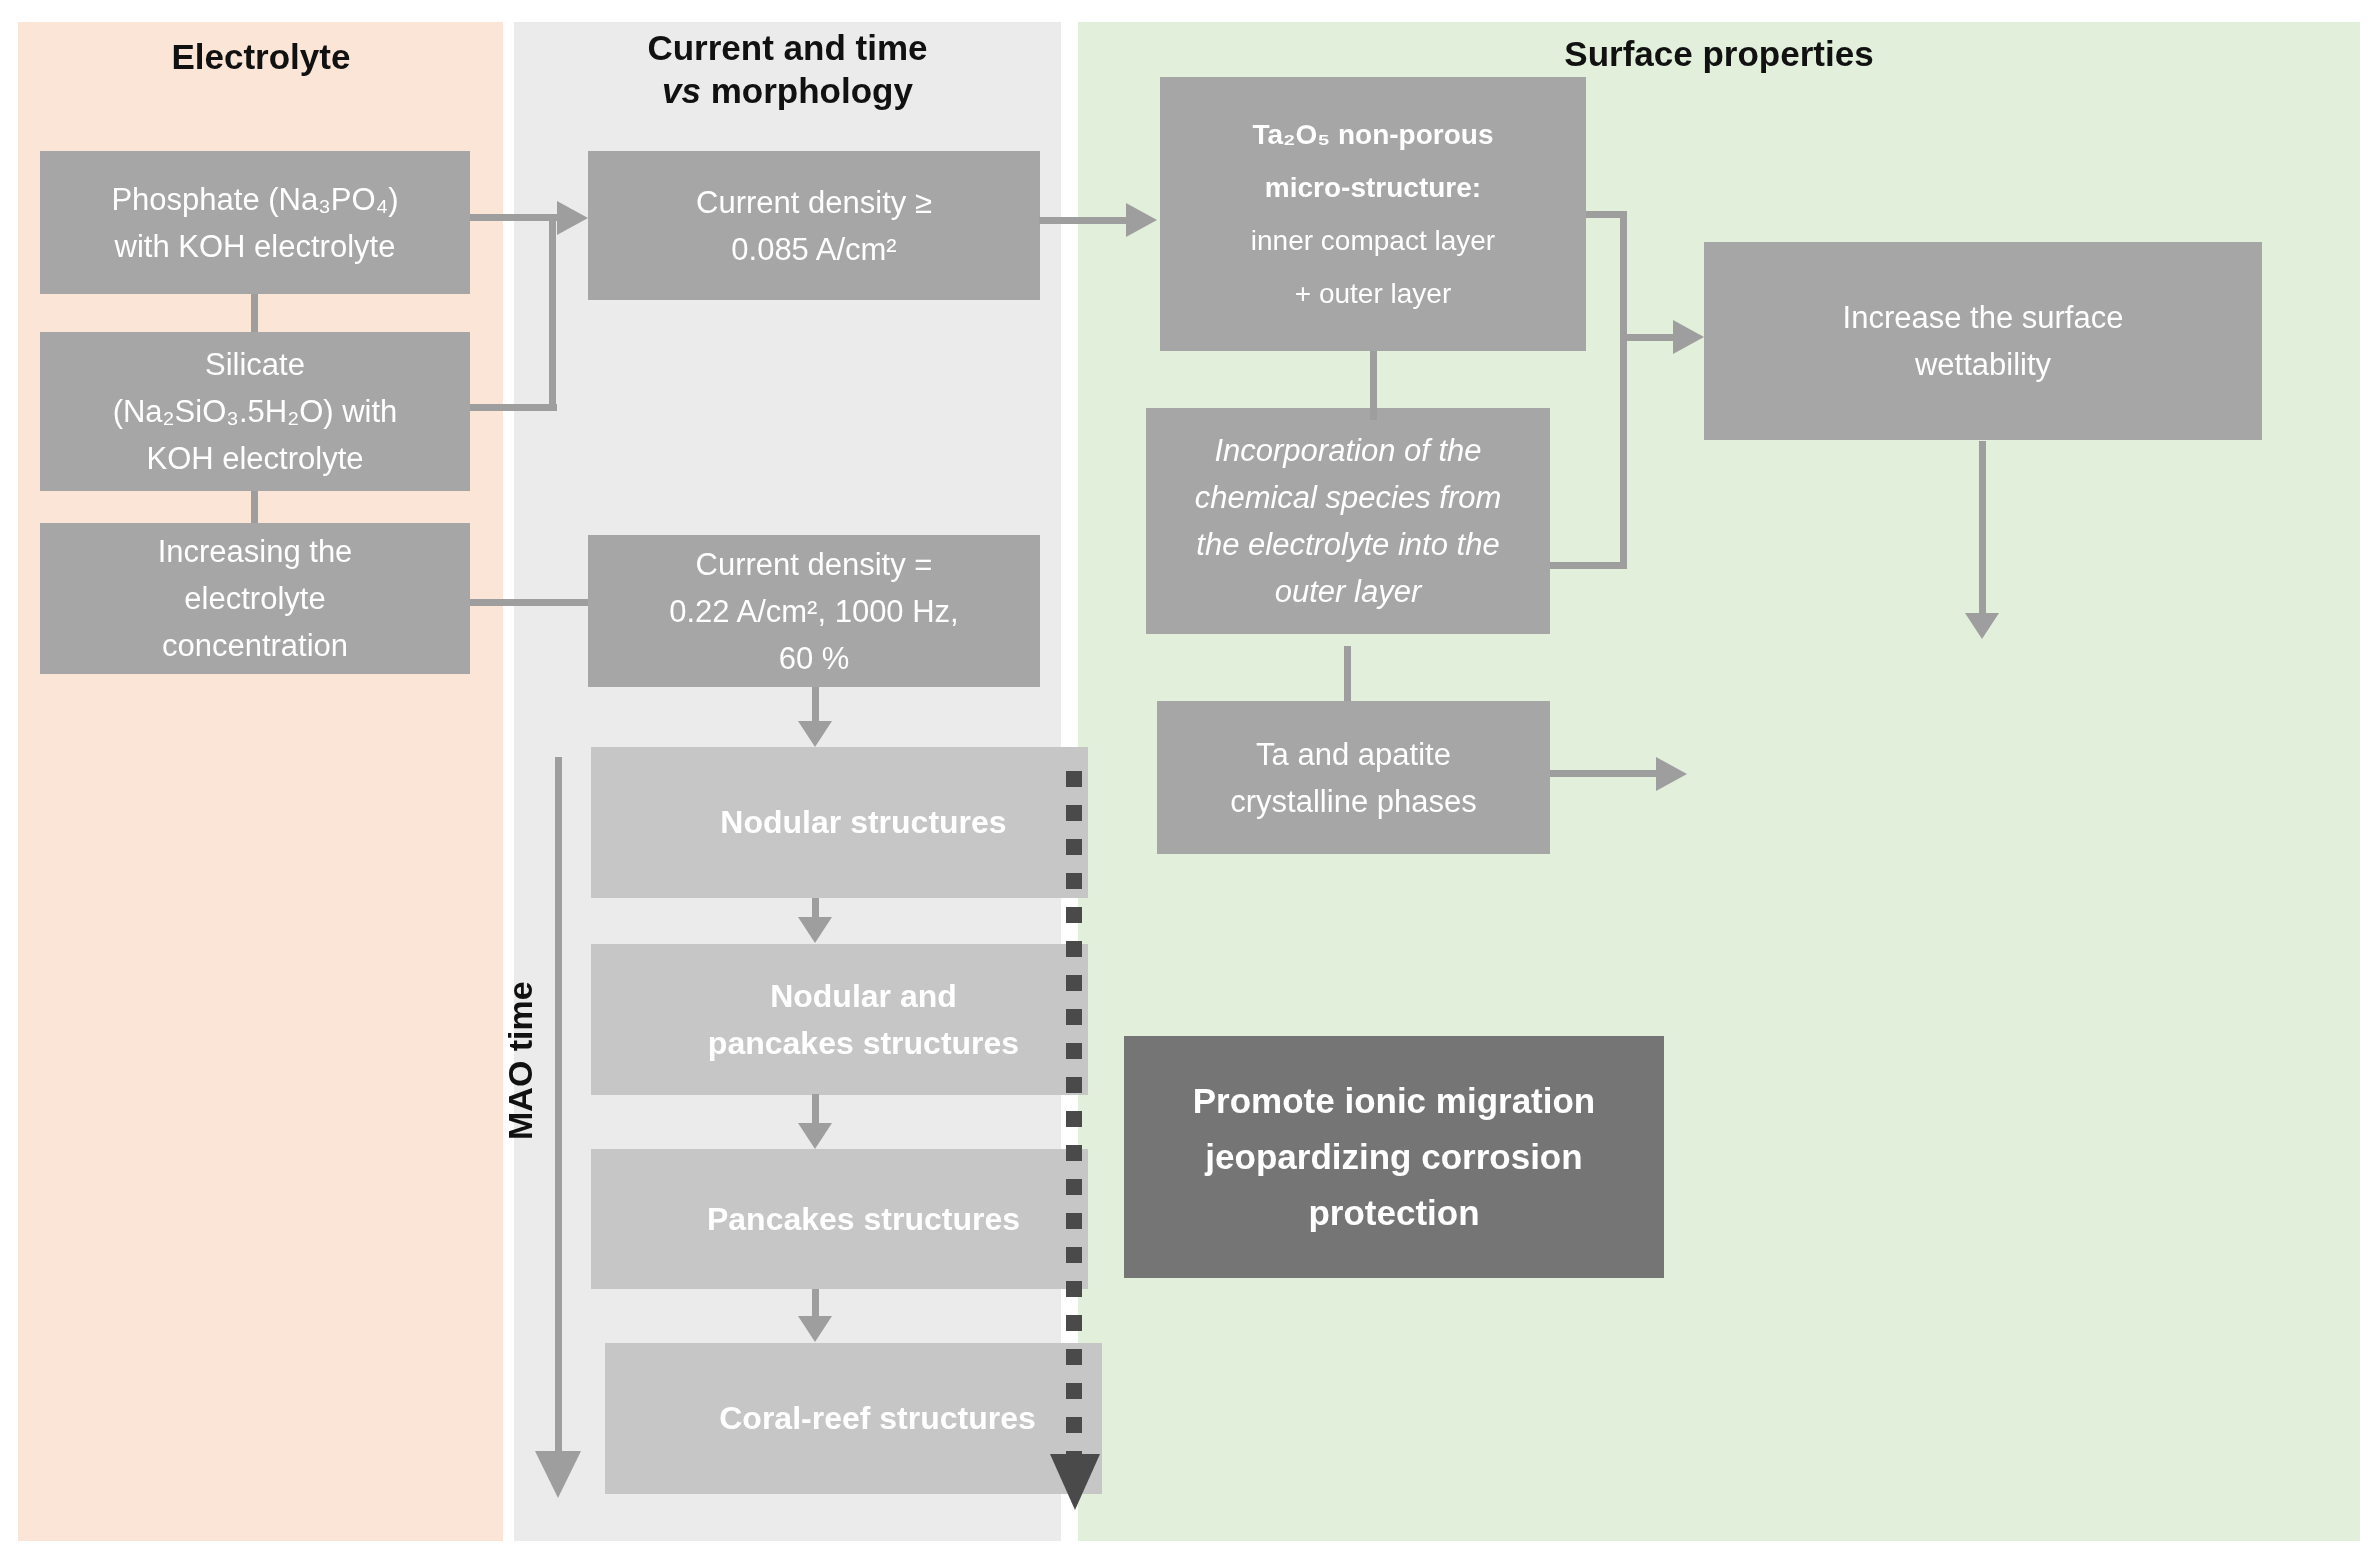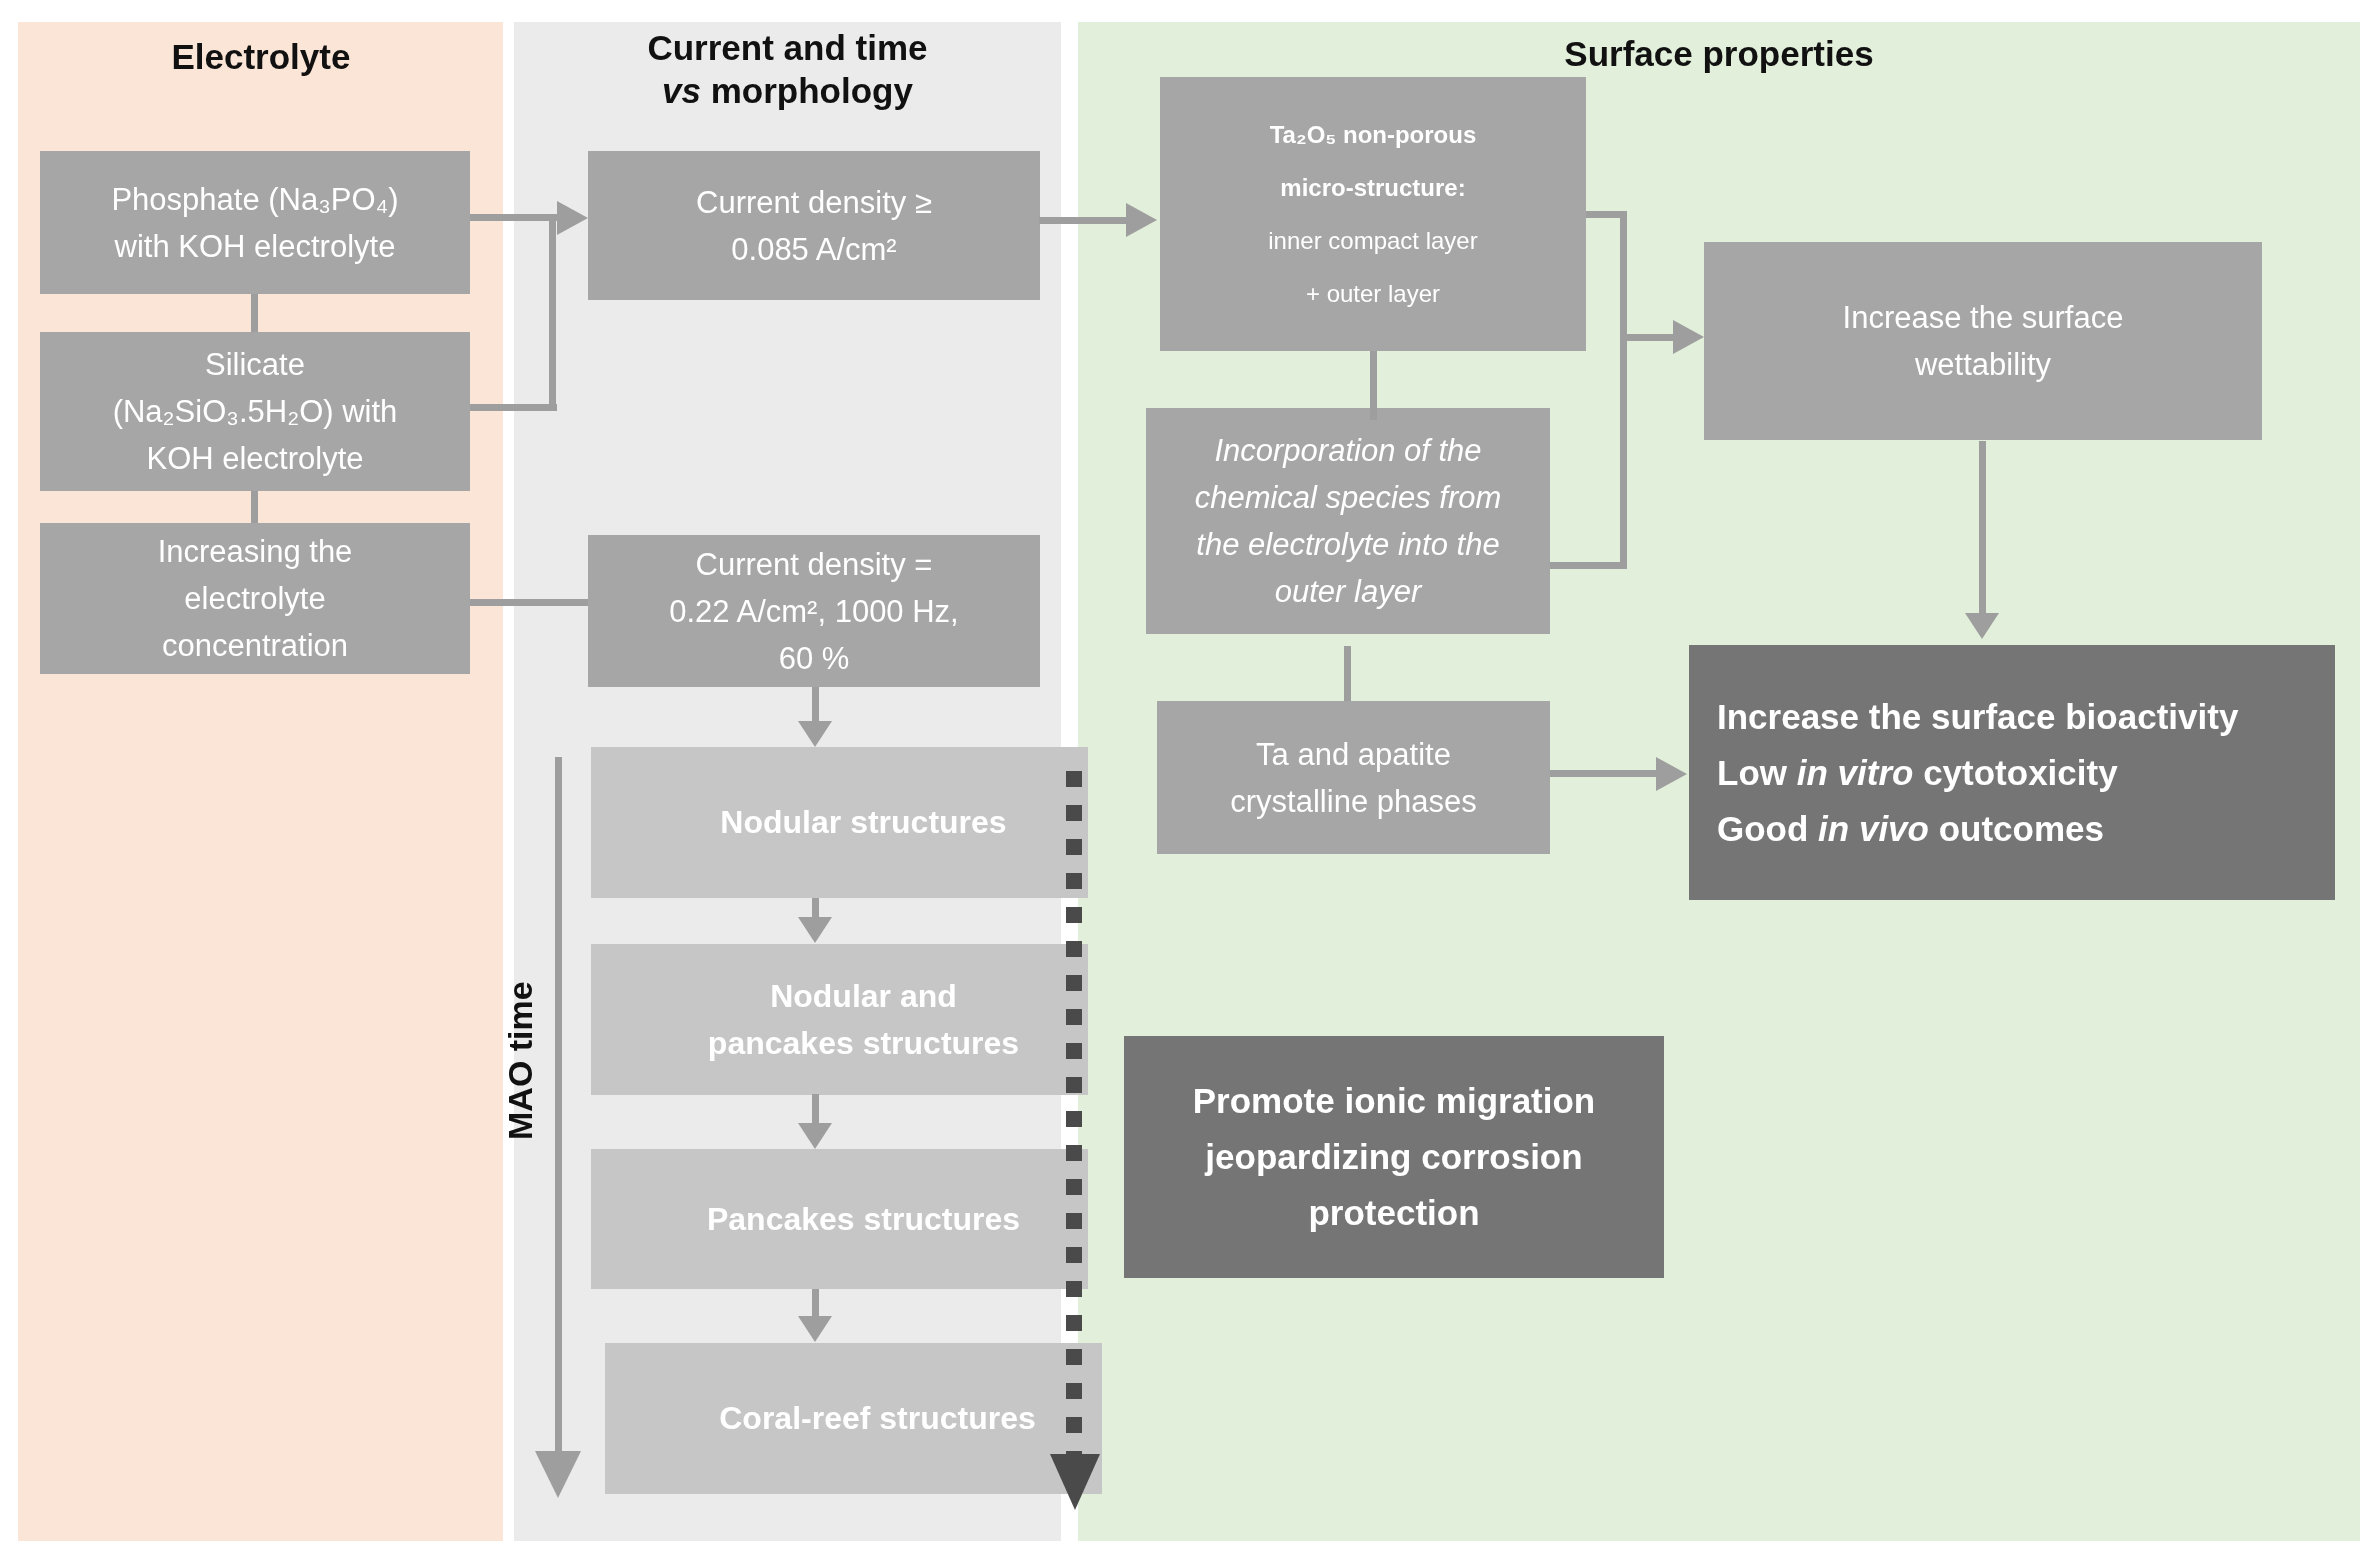--- a/index.html
+++ b/index.html
@@ -31,21 +31,21 @@
   .t-morphology{left:514px;top:26.4px;width:547px;}
   .t-surface{left:1078px;top:32px;width:1282px;}
   .it{font-style:italic;}
   .box{
     position:absolute;display:flex;flex-direction:column;justify-content:center;align-items:center;
     text-align:center;color:var(--box-text);font-size:31px;line-height:47px;
   }
   .box.gray{background:var(--box-gray);}
   .box.light{background:var(--box-light-gray);font-weight:bold;font-size:32px;padding-left:48px;}
   .box.dark{background:var(--box-dark-gray);font-weight:bold;font-size:35px;line-height:56px;}
-  .box.ta{line-height:53px;font-size:24px;}
+  .box.ta{line-height:53px;font-size:28px;}
   .box.ta .bold{font-weight:bold;}
   .box.dark.left-align{align-items:flex-start;text-align:left;padding-left:28px;box-sizing:border-box;}
   .hline,.vline{position:absolute;background:var(--connector-gray);}
   .tri{position:absolute;width:0;height:0;}
   .tri-right{border-top:17.6px solid transparent;border-bottom:17.6px solid transparent;border-left:31px solid var(--connector-gray);}
   .tri-down{border-left:17.6px solid transparent;border-right:17.6px solid transparent;border-top:26.4px solid var(--connector-gray);}
   .mao-arrowhead{border-left:23.5px solid transparent;border-right:23.5px solid transparent;border-top:47px solid var(--connector-gray);}
   .dashed-line{
     position:absolute;left:1066px;top:771px;width:16px;height:683px;
     background:repeating-linear-gradient(to bottom,var(--dashed-arrow-dark) 0 16px,transparent 16px 34px);
@@ -153,25 +153,20 @@
     <div>outer layer</div>
   </div>
   <div class="box gray" style="left:1157px;top:701px;width:393px;height:153px;">
     <div>Ta and apatite</div>
     <div>crystalline phases</div>
   </div>
   <div class="box gray" style="left:1704px;top:242px;width:558px;height:198px;">
     <div>Increase the surface</div>
     <div>wettability</div>
   </div>
-  <div class="box dark left-align" style="left:1689px;top:645px;width:646px;height:255px;">
-    <div>Increase the surface bioactivity</div>
-    <div><span>Low </span><span class="it">in vitro</span><span> cytotoxicity</span></div>
-    <div><span>Good </span><span class="it">in vivo</span><span> outcomes</span></div>
-  </div>
   <div class="box dark" style="left:1124px;top:1036px;width:540px;height:242px;">
     <div>Promote ionic migration</div>
     <div>jeopardizing corrosion</div>
     <div>protection</div>
   </div>
 
   <div class="hline" style="left:1039px;top:217px;width:87px;height:7.3px;"></div>
   <div class="tri tri-right" style="left:1126px;top:203px;"></div>
 
   <div class="vline" style="left:1370px;top:351px;width:7.3px;height:69px;"></div>

